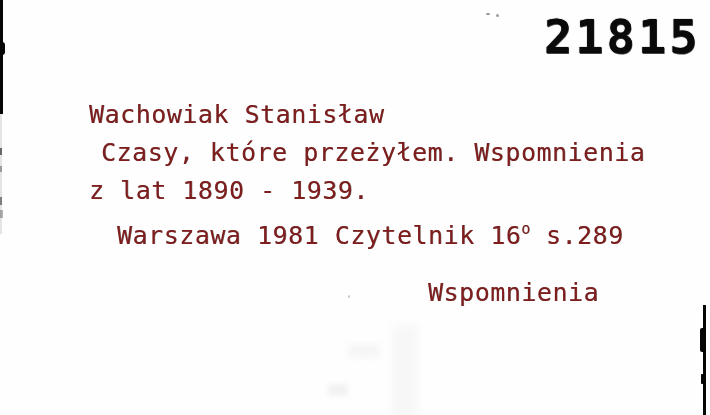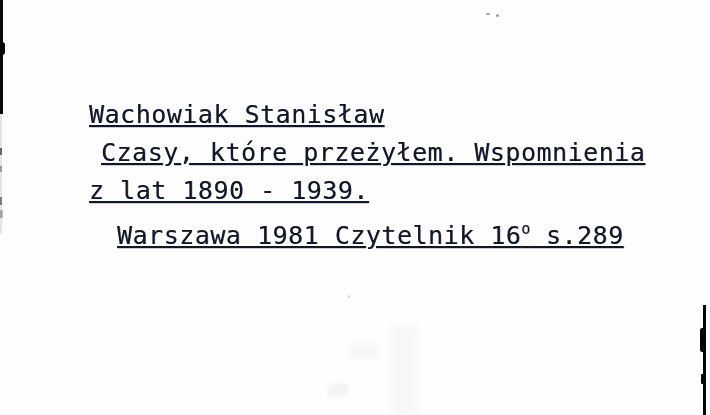--- a/index.html
+++ b/index.html
@@ -14,24 +14,23 @@
     background: #fefefe;
     overflow: hidden;
     font-family: "DejaVu Sans Mono", "Liberation Mono", monospace;
   }
   
   .typed {
     position: absolute;
     font-size: 25px;
     line-height: 28px;
     letter-spacing: 0.5px;
-    color: #0f172a;
+    color: #7f1d1d;
     white-space: pre;
     text-shadow: 0.4px 0.4px 0.6px rgba(40,40,40,0.55);
-    text-decoration: underline;
   }
   .typed .sup {
     font-size: 15px;
     vertical-align: 10px;
     letter-spacing: 0;
   }
   
   .stamp {
     position: absolute;
     left: 544px;
@@ -80,25 +79,27 @@
   <div class="artifact edge-right-bump"></div>
   <div class="artifact edge-right-tick"></div>
 
   <div class="artifact speck-1"></div>
   <div class="artifact speck-2"></div>
   <div class="artifact speck-3"></div>
   <div class="artifact smudge-1"></div>
   <div class="artifact smudge-2"></div>
   <div class="artifact smudge-3"></div>
 
+  <div class="stamp">21815</div>
 
   <div>
     <div class="typed" style="left:89px;  top:101px;">Wachowiak Stanisław</div>
 
     <div class="typed" style="left:101px; top:139px;">Czasy, które przeżyłem. Wspomnienia</div>
 
     <div class="typed" style="left:89px;  top:177px;text-align:right;">z lat 1890 - 1939.</div>
 
     <div class="typed" style="left:117px; top:215px;"><span>Warszawa 1981 Czytelnik 16</span><span class="sup">o</span><span> s.289</span></div>
   </div>
 
+  <div class="typed" style="left:428px; top:279px;">Wspomnienia</div>
 
 </div>
 
 </body></html>

